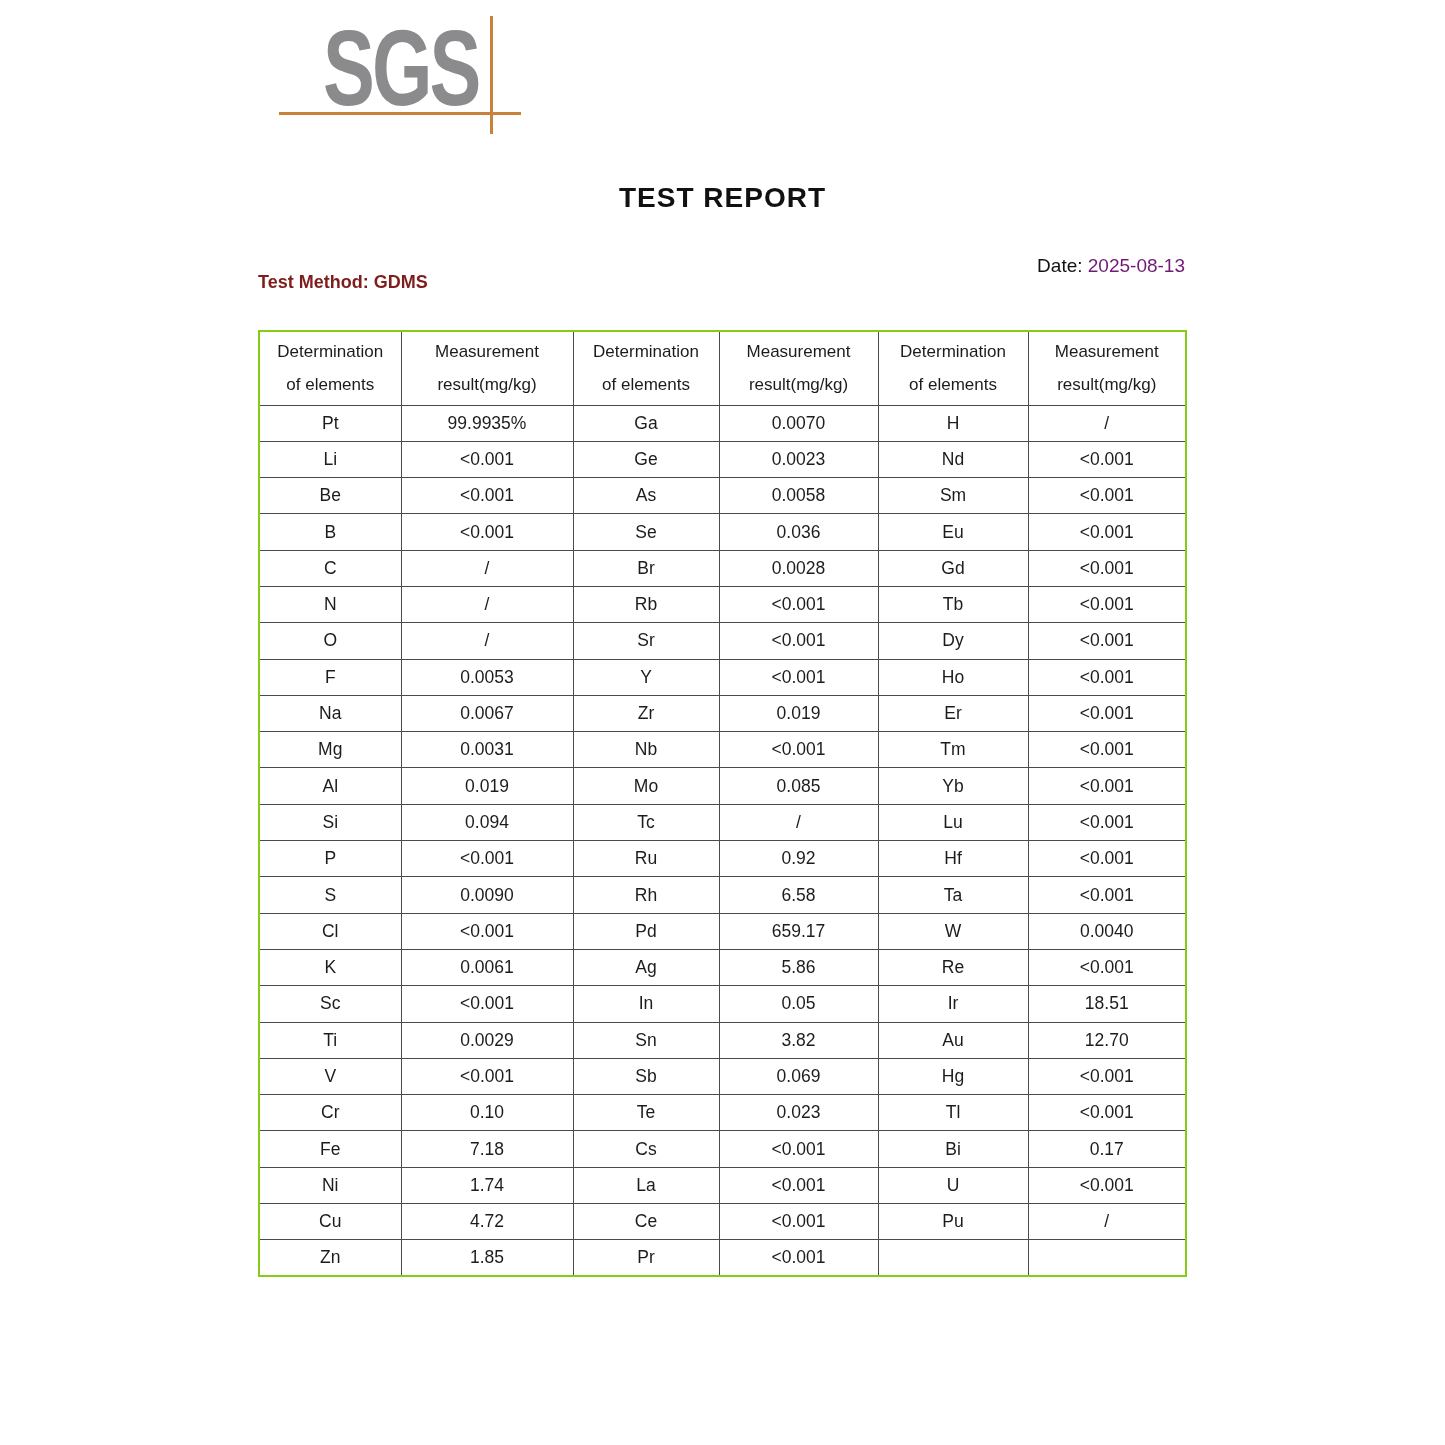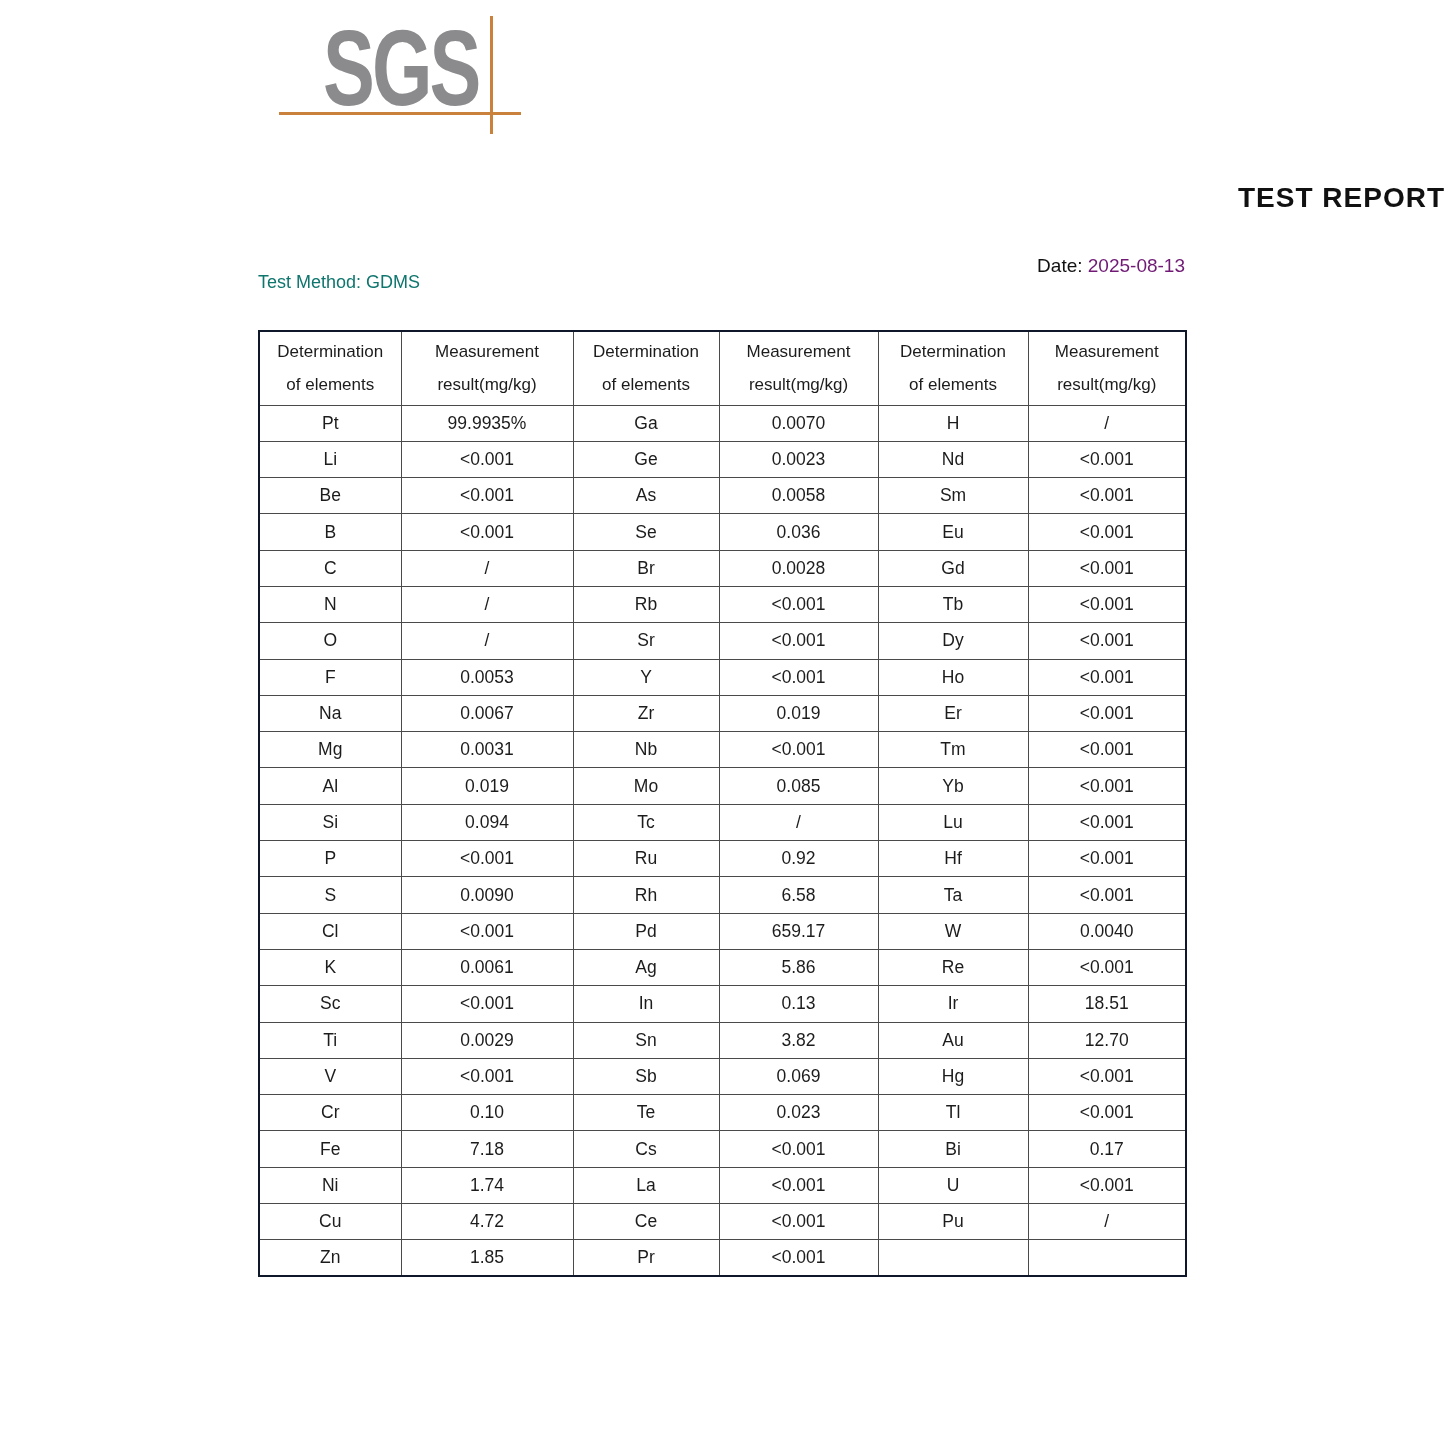--- a/index.html
+++ b/index.html
@@ -42,51 +42,52 @@
     height: 118px;
     background: #c9813b;
   }
 
   
   .report-title {
     position: absolute;
     left: 0;
     top: 182px;
     width: 1445px;
-    text-align: right;
+    text-align: center;
     font-size: 28px;
     font-weight: 700;
     letter-spacing: 1px;
     color: #111;
   }
   .date-line {
     position: absolute;
     top: 255px;
     right: 260px;
     font-size: 19px;
     color: #111;
     white-space: nowrap;
   }
   .test-method {
     position: absolute;
     left: 258px;
     top: 272px;
     font-size: 18px;
-    color: #0f766e;
+    color: #7f1d1d;
+    font-weight: bold;
   }
 
   
   table.results {
     position: absolute;
     left: 258px;
     top: 330px;
     width: 927px;
     border-collapse: collapse;
     table-layout: fixed;
-    border: 2px solid #0f172a;
+    border: 2px solid #84cc16;
   }
   table.results th,
   table.results td {
     border: 1px solid #4a4a4a;
     text-align: center;
     vertical-align: middle;
     font-weight: 400;
     color: #1c1c1c;
     overflow: hidden;
     white-space: nowrap;
@@ -281,21 +282,21 @@
         <td>0.0061</td>
         <td>Ag</td>
         <td>5.86</td>
         <td>Re</td>
         <td>&lt;0.001</td>
       </tr>
       <tr>
         <td>Sc</td>
         <td>&lt;0.001</td>
         <td>In</td>
-        <td>0.13</td>
+        <td>0.05</td>
         <td>Ir</td>
         <td>18.51</td>
       </tr>
       <tr>
         <td>Ti</td>
         <td>0.0029</td>
         <td>Sn</td>
         <td>3.82</td>
         <td>Au</td>
         <td>12.70</td>

